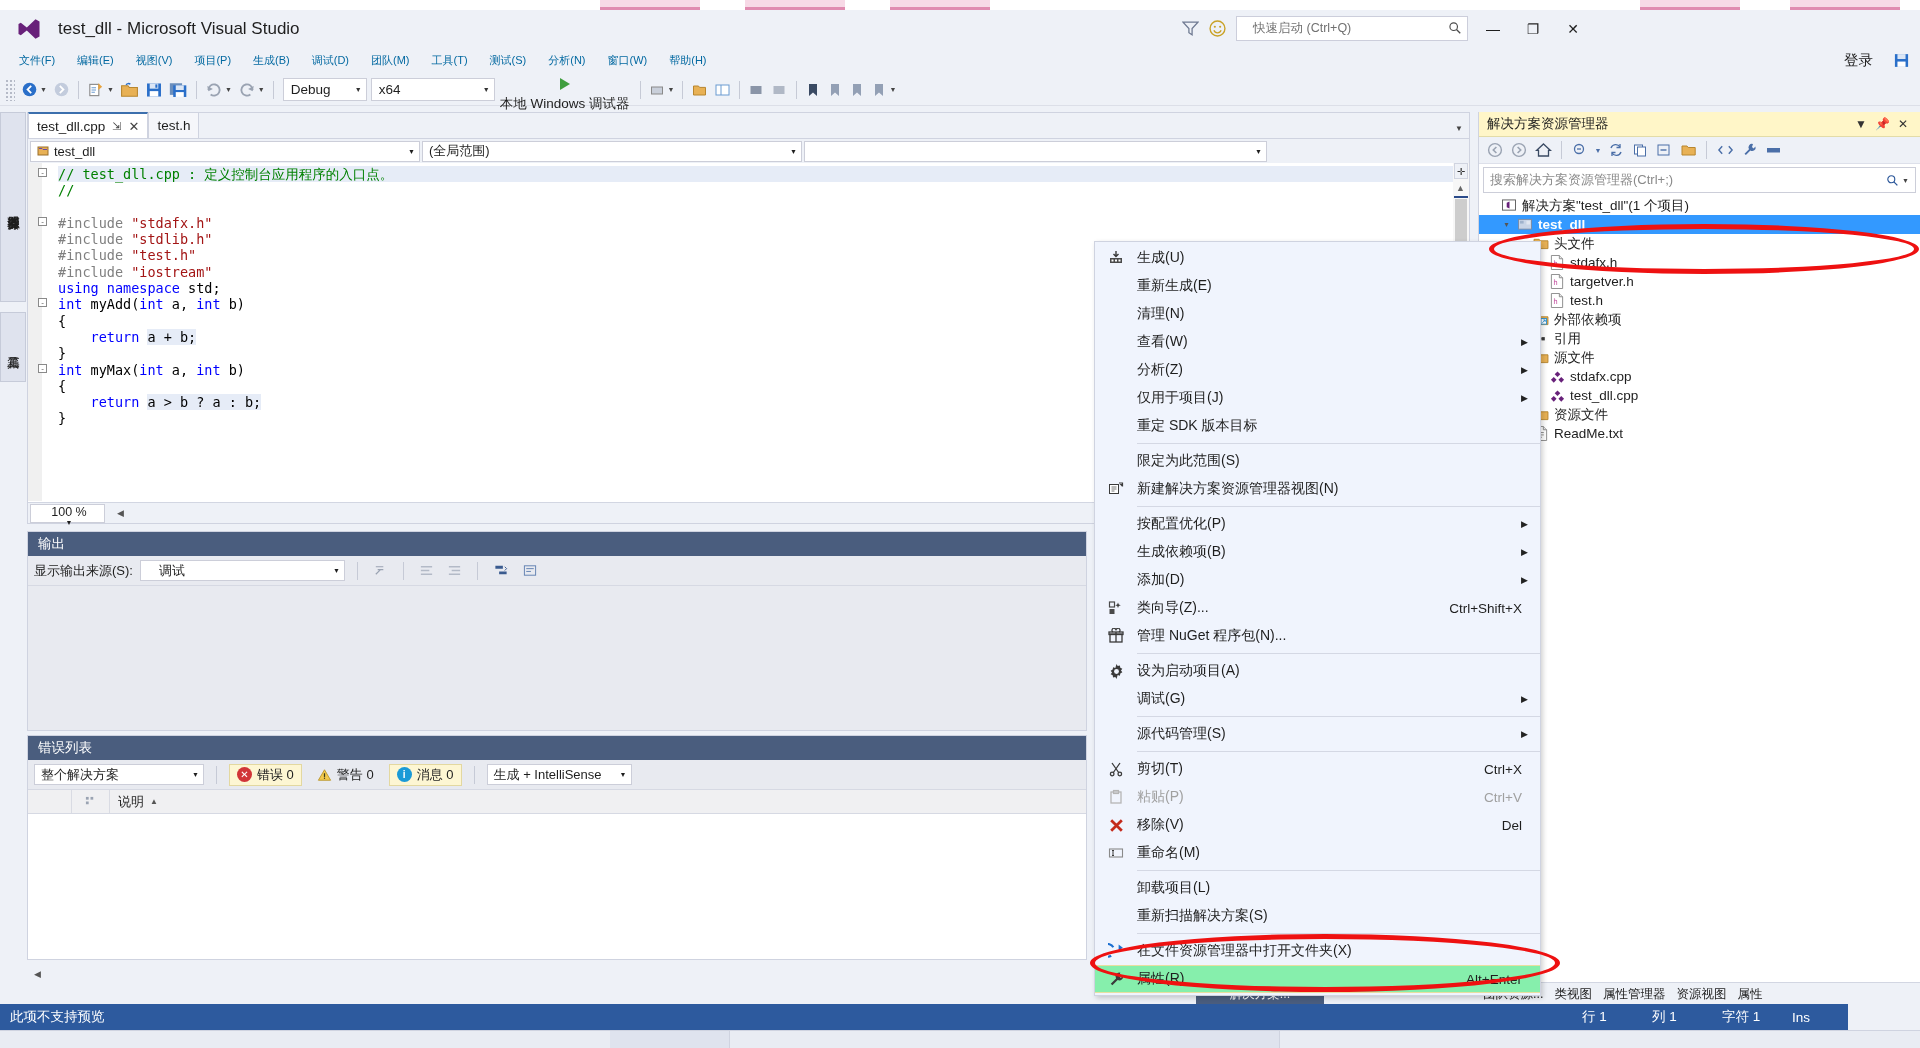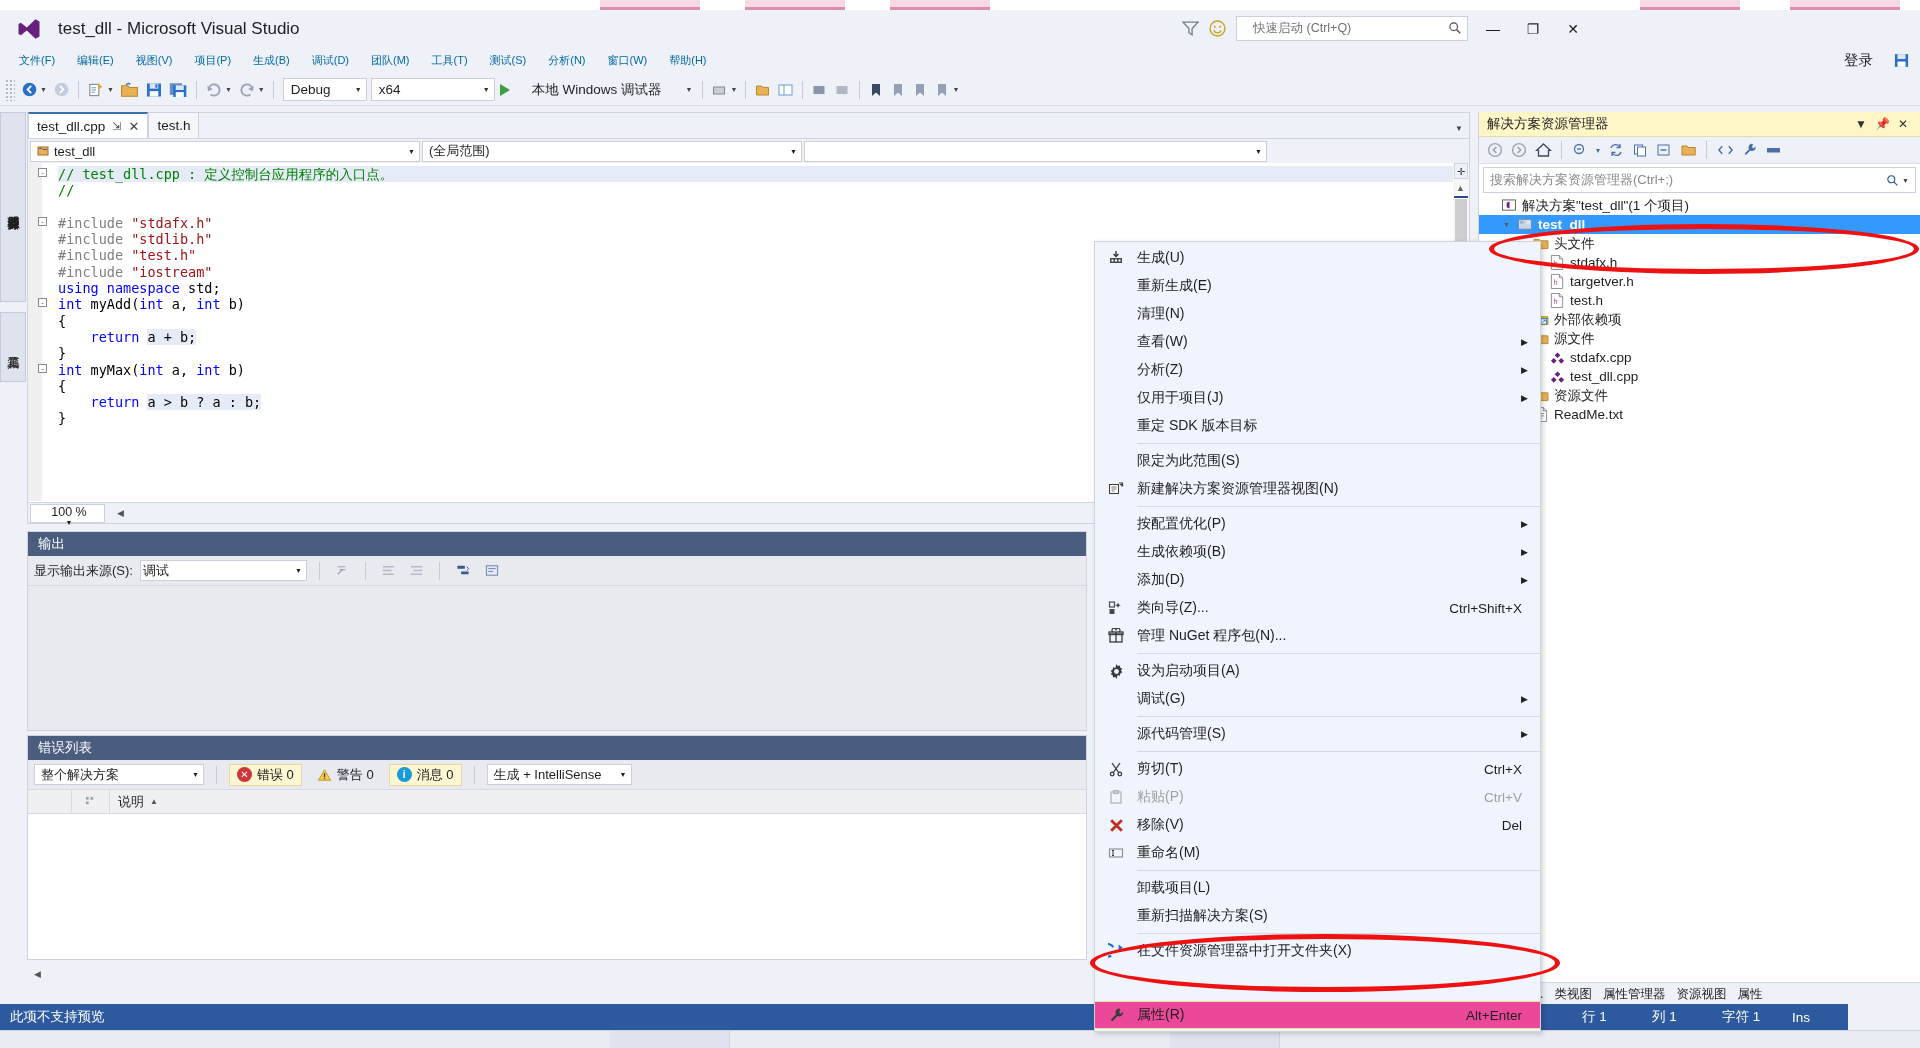--- a/index.html
+++ b/index.html
@@ -88,22 +88,22 @@
   .tbsep { width: 1px; height: 18px; background: #c6cad6; margin: 0 5px; }
   .tb-caret { font-size: 7px; color: #444; margin-left: 2px; }
   .combo {
     height: 23px; background: #fff; border: 1px solid #ccced9;
     display: flex; align-items: center; padding: 0 4px 0 7px;
     font-size: 13.5px; color: #1e1e1e; justify-content: space-between;
   }
   .combo .cv { overflow: hidden; white-space: nowrap; }
   .combo .ca { font-size: 7px; color: #333; margin-left: 6px; }
   .runbtn {
-    display: flex; align-items: center; gap: 22px; font-size: 13.5px;
-    color: #1e1e1e; padding: 0 5px; height: 24px;
+    display: flex; align-items: center; gap: 5px; font-size: 13.5px;
+    color: #1e1e1e; padding: 0 5px; height: 24px; flex-direction: column;
   }
   .playtri {
     width: 0; height: 0; border-left: 10px solid #3f9e3f;
     border-top: 6px solid transparent; border-bottom: 6px solid transparent;
   }
 
   
   .leftstrip {
     position: absolute; left: 0; top: 112px; width: 26px; height: 700px;
     background: #eef1f7;
@@ -220,23 +220,23 @@
     height: 24px; background: #4a5d7e; color: #fff;
     display: flex; align-items: center; padding: 0 10px; font-size: 13.5px;
   }
   .pane-toolbar {
     height: 30px; background: #e8eaf0; display: flex; align-items: center;
     padding: 0 6px; gap: 7px; font-size: 13px; color: #1e1e1e;
     border-bottom: 1px solid #d6d9e3;
   }
   .pane-body { background: #e8eaf0; width: 100%; }
   .outcombo {
-    width: 167px; height: 21px; background: #fff; border: 1px solid #ccced9;
+    width: 205px; height: 21px; background: #fff; border: 1px solid #ccced9;
     display: flex; align-items: center; justify-content: space-between;
-    padding: 0 4px 0 2px; font-size: 13px;
+    padding: 0 4px 0 18px; font-size: 13px;
   }
   .smallicon { color: #8c8f99; font-size: 14px; padding: 0 3px; }
 
   
   .errcombo {
     width: 170px; height: 21px; background: #fff; border: 1px solid #ccced9;
     display: flex; align-items: center; justify-content: space-between;
     padding: 0 4px 0 6px; font-size: 13px;
   }
   .sevbtn {
@@ -331,22 +331,22 @@
     position: absolute; left: 1094px; top: 241px; width: 447px;
     background: #f0f4fd; border: 1px solid #cfd3e0;
     box-shadow: 2px 2px 5px rgba(0,0,0,0.18);
     z-index: 50; padding: 2px 0;
   }
   .ctx-item {
     height: 28px; display: flex; align-items: center;
     font-size: 14px; color: #1e1e1e; position: relative;
   }
   .ctx-item.disabled { color: #a0a0a0; }
-  .ctx-item.highlight { background: #ec4899; border: 1px solid #e8dfa0;
-    border-left: none; border-right: none; margin-top: 36px; }
+  .ctx-item.highlight { background: #86efac; border: 1px solid #e8dfa0;
+    border-left: none; border-right: none; }
   .ctx-ico {
     width: 42px; display: flex; align-items: center; justify-content: center;
     font-size: 15px; color: #3a3a3a; flex-shrink: 0;
   }
   .ctx-label { flex: 1; }
   .ctx-key { color: #1e1e1e; font-size: 13.5px; padding-right: 18px; }
   .ctx-item.disabled .ctx-key { color: #a0a0a0; }
   .ctx-sub { position: absolute; right: 12px; font-size: 9px; color: #222; }
   .ctx-sep { height: 1px; background: #d4d8e4; margin: 3px 0 3px 42px; }
 
@@ -873,20 +873,31 @@
           <span class="fico">
             <svg width="16" height="13" viewBox="0 0 16 14">
               <path d="M0.5 2.5 h5.5 l1.3 1.6 h8.2 v8.4 h-15 z" fill="#e8b155" stroke="#b8862f"></path>
               <rect x="8" y="6" width="6" height="6" fill="#fff" stroke="#2a8fd0"></rect>
               <path d="M9.5 10.5 L12.5 7.5 M12.5 7.5 h-2 M12.5 7.5 v2" stroke="#2a8fd0" fill="none"></path>
             </svg>
           </span>
           <span>外部依赖项</span>
         </div>
         <div class="se-row" style="padding-left: 38px;">
+          <span class="twisty">▸</span>
+          <span class="fico">
+            <svg width="15" height="12" viewBox="0 0 16 12">
+              <rect x="0.5" y="4" width="3.5" height="3.5" fill="#3a3a3a"></rect>
+              <path d="M4 5.7 h4" stroke="#3a3a3a" stroke-width="1.2"></path>
+              <rect x="8" y="4" width="3.5" height="3.5" fill="#3a3a3a"></rect>
+            </svg>
+          </span>
+          <span>引用</span>
+        </div>
+        <div class="se-row" style="padding-left: 38px;">
           <span class="twisty">▾</span>
           <span class="fico">
             <svg width="16" height="13" viewBox="0 0 16 14">
               <path d="M0.5 2.5 h5.5 l1.3 1.6 h8.2 v8.4 h-15 z" fill="#e8b155" stroke="#b8862f"></path>
             </svg>
           </span>
           <span>源文件</span>
         </div>
         <div class="se-row" style="padding-left: 54px;">
           <span class="twisty"></span>

